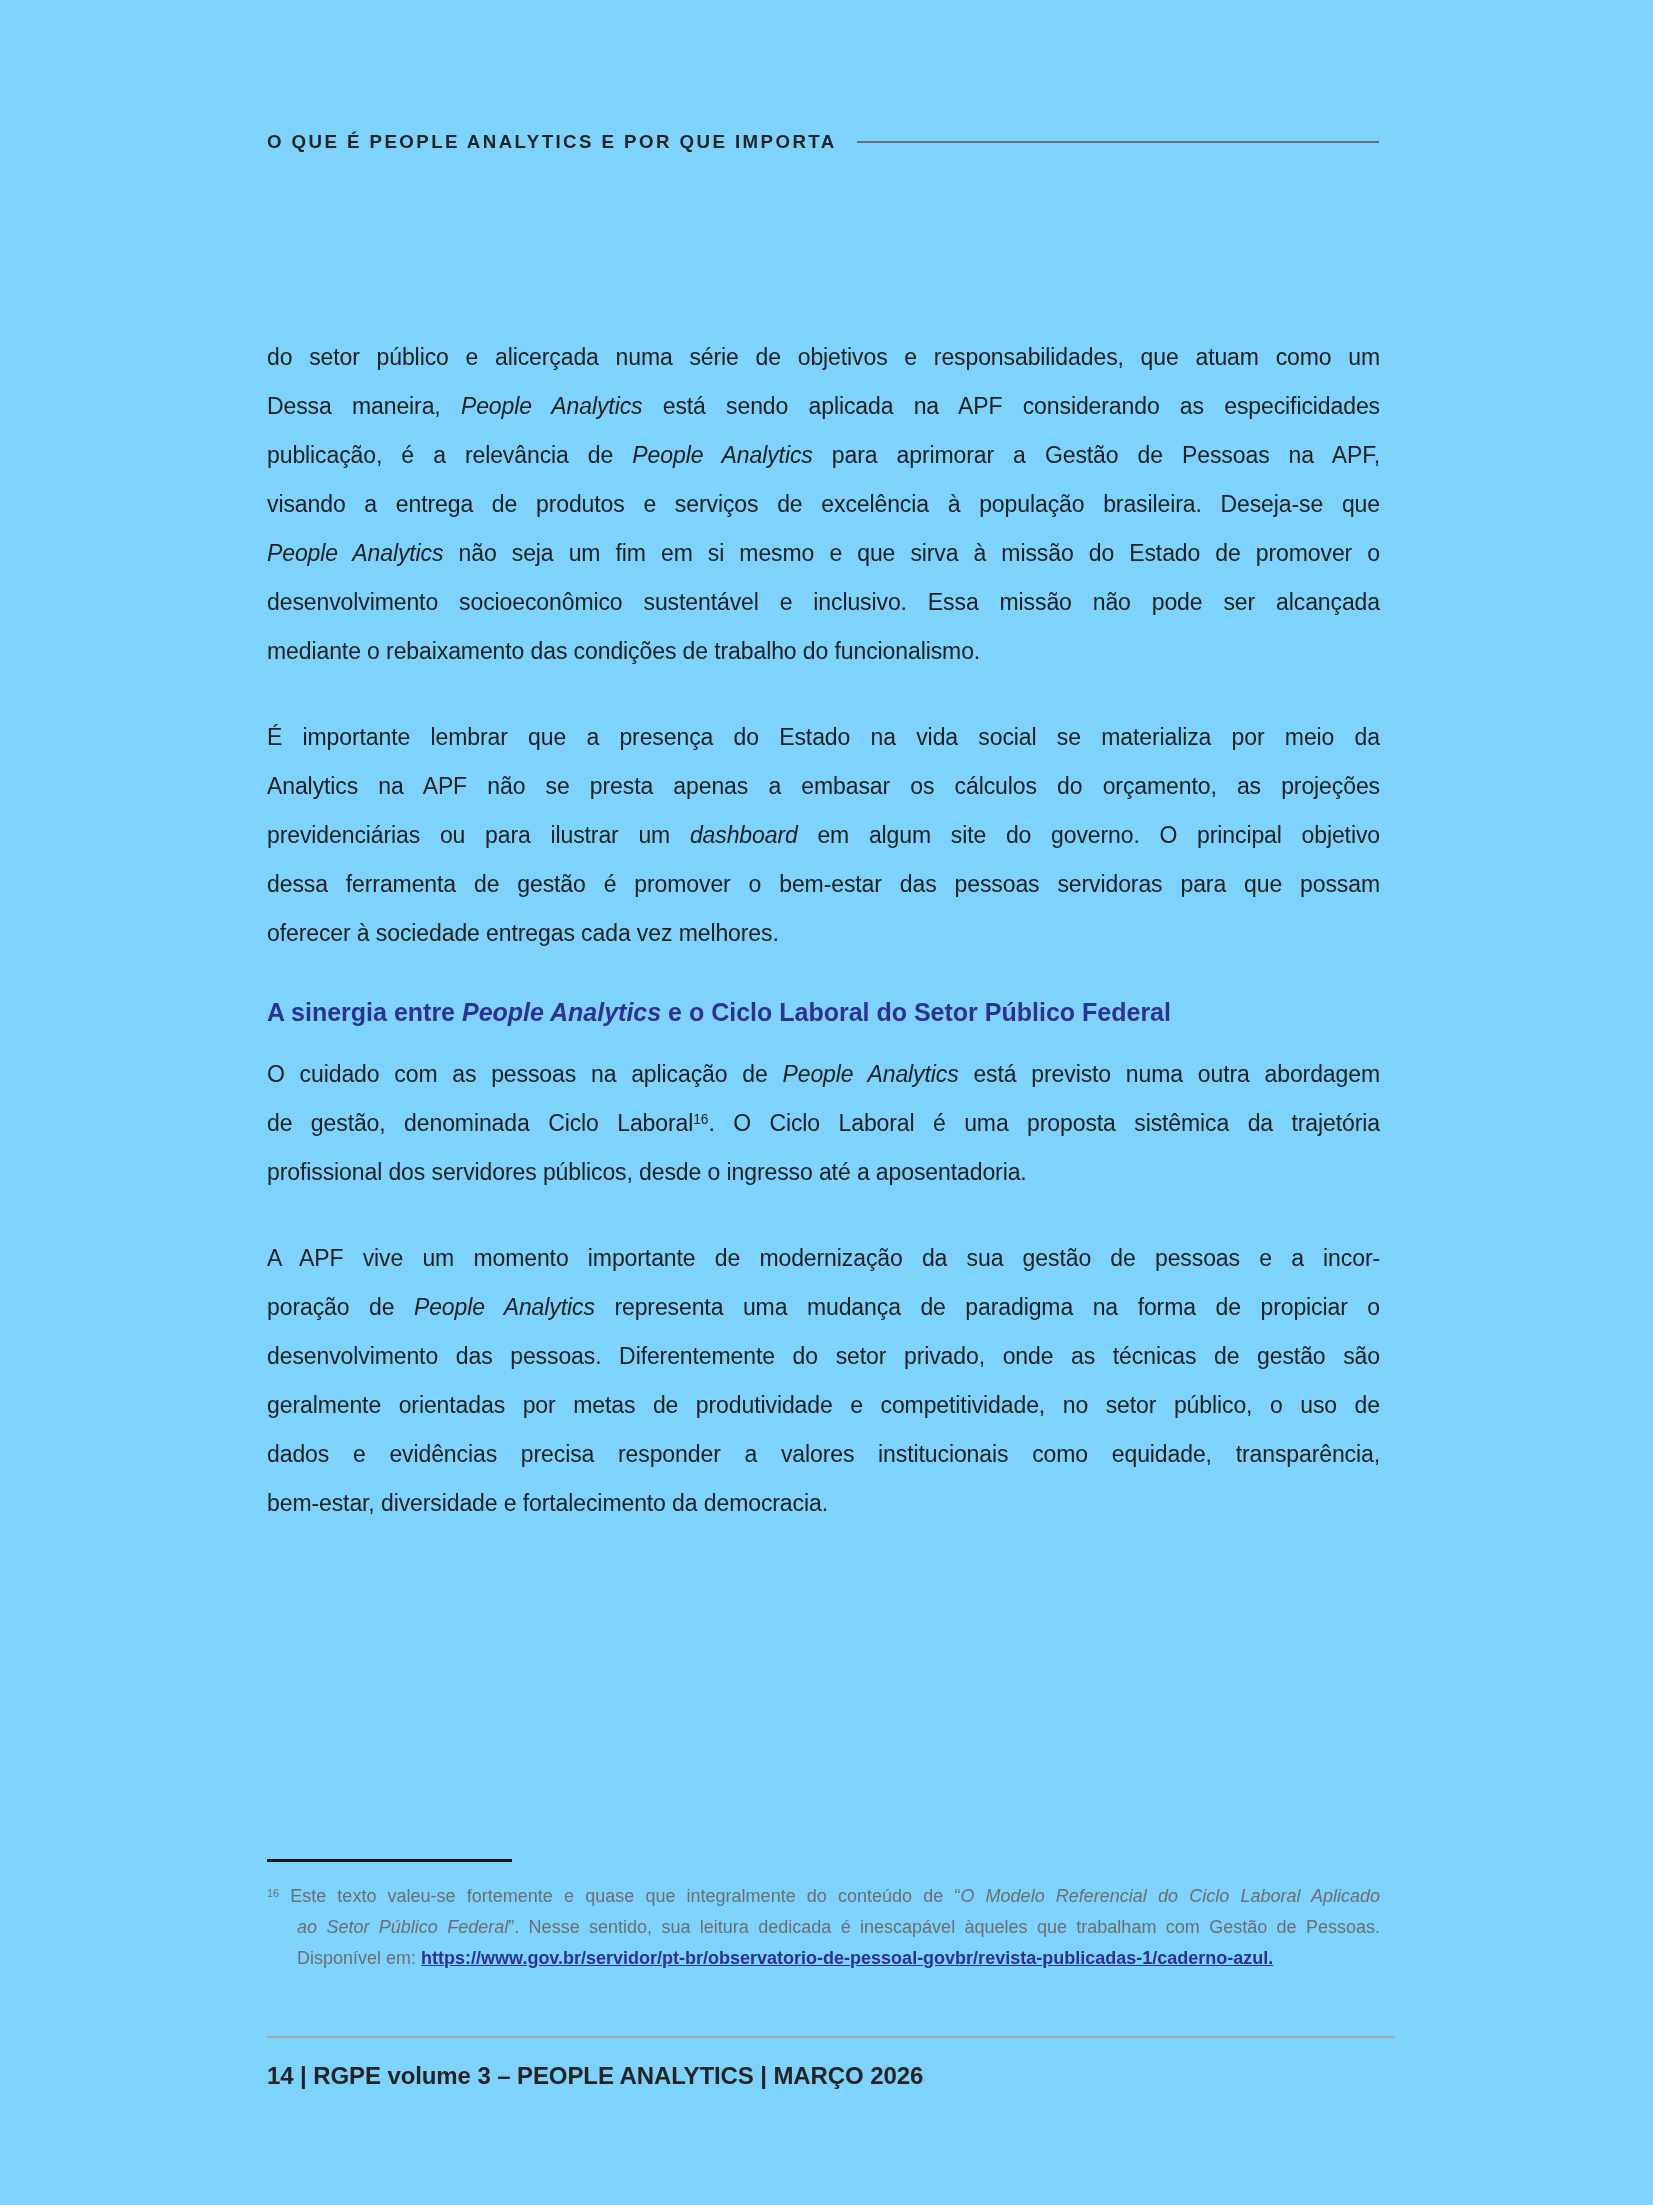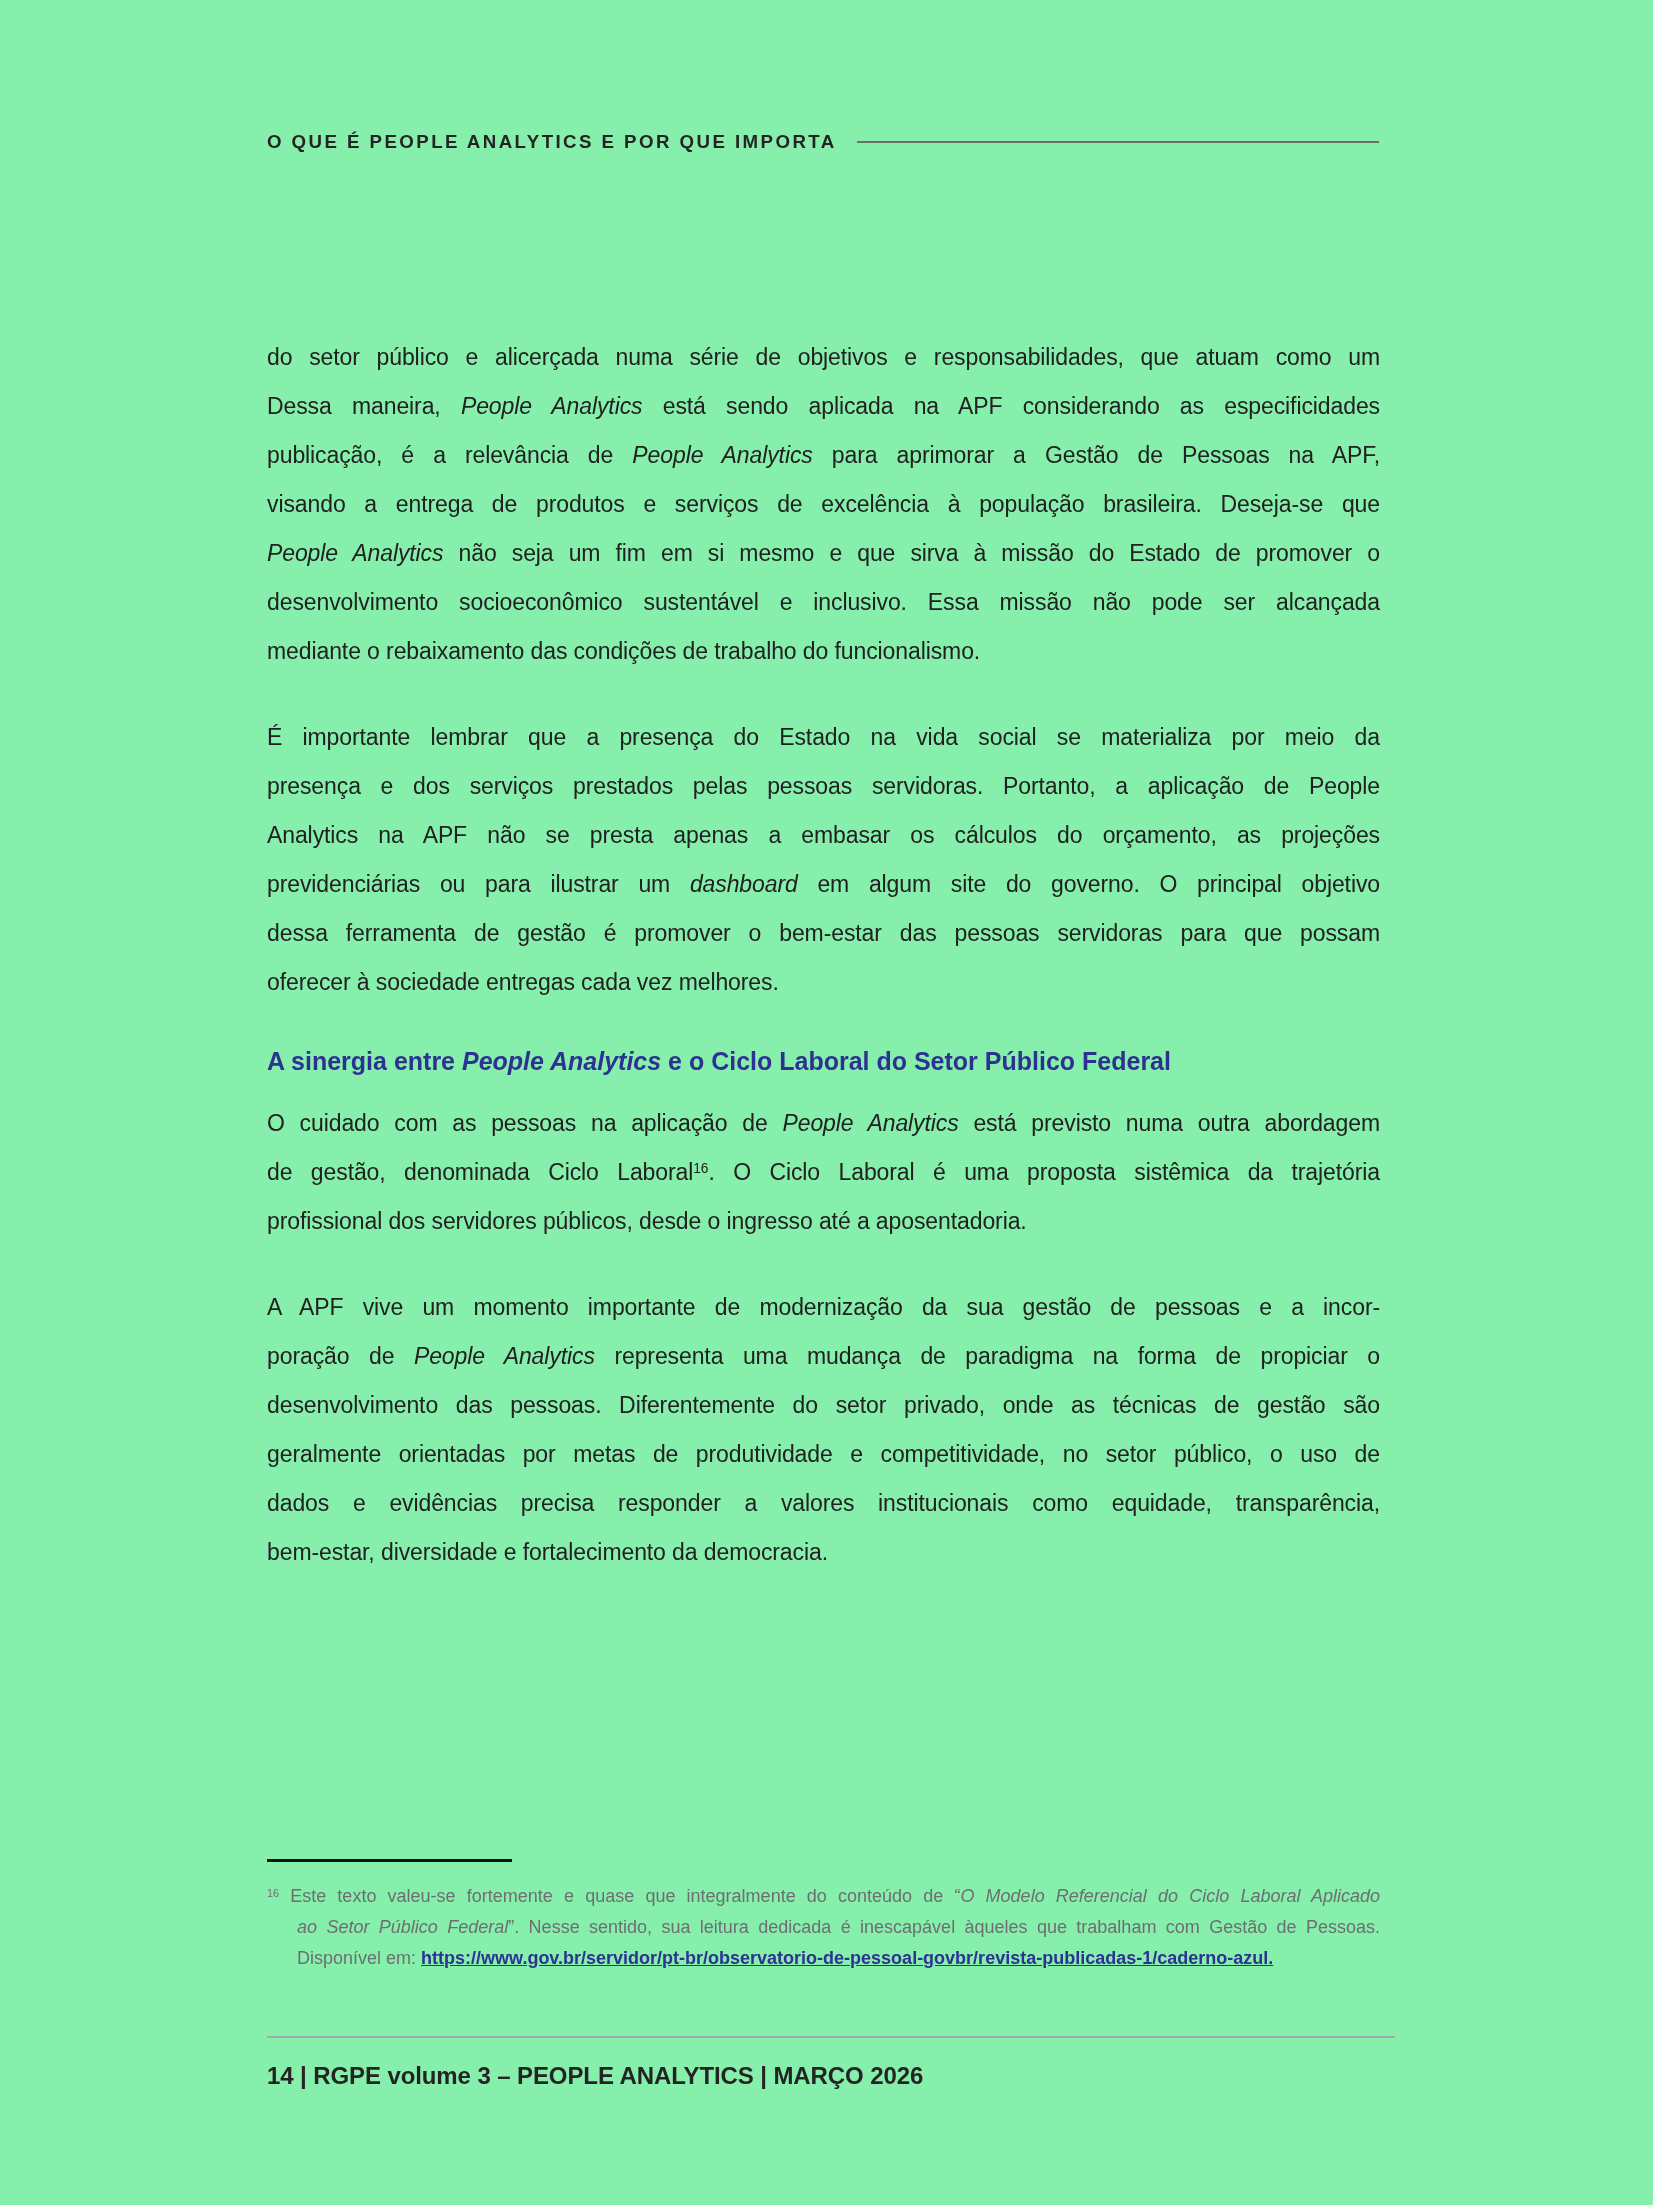--- a/index.html
+++ b/index.html
@@ -1,20 +1,20 @@
 <!DOCTYPE html>
 <html lang="pt" style="font-size:10.7px"><head>
 <meta charset="utf-8">
 <style>
   html,body{margin:0;padding:0;background:#ffffff;}
   .page{
     position:relative;
     width:1654px;
     height:2205px;
-    background:#86efac;
+    background:#7dd3fc;
     font-family:"Liberation Sans","DejaVu Sans",sans-serif;
     color:#212121;
     overflow:hidden;
   }
   
   .running-head{
     position:absolute;
     left:267px;
     top:131px;
     width:1112px;
@@ -133,21 +133,20 @@
           <div class="bl"><span>do setor público e alicerçada numa série de objetivos e responsabilidades, que atuam como um</span></div>
           <div class="bl"><span>Dessa maneira, </span><span class="it">People Analytics</span><span> está sendo aplicada na APF considerando as especificidades</span></div>
           <div class="bl"><span>publicação, é a relevância de </span><span class="it">People Analytics</span><span> para aprimorar a Gestão de Pessoas na APF,</span></div>
           <div class="bl"><span>visando a entrega de produtos e serviços de excelência à população brasileira. Deseja-se que</span></div>
           <div class="bl"><span class="it">People Analytics</span><span> não seja um fim em si mesmo e que sirva à missão do Estado de promover o</span></div>
           <div class="bl"><span>desenvolvimento socioeconômico sustentável e inclusivo. Essa missão não pode ser alcançada</span></div>
           <div class="bl last"><span>mediante o rebaixamento das condições de trabalho do funcionalismo.</span></div>
         </div>
         <div class="paragraph">
           <div class="bl"><span>É importante lembrar que a presença do Estado na vida social se materializa por meio da</span></div>
-          <div class="bl"><span>presença e dos serviços prestados pelas pessoas servidoras. Portanto, a aplicação de People</span></div>
           <div class="bl"><span>Analytics na APF não se presta apenas a embasar os cálculos do orçamento, as projeções</span></div>
           <div class="bl"><span>previdenciárias ou para ilustrar um </span><span class="it">dashboard</span><span> em algum site do governo. O principal objetivo</span></div>
           <div class="bl"><span>dessa ferramenta de gestão é promover o bem-estar das pessoas servidoras para que possam</span></div>
           <div class="bl last"><span>oferecer à sociedade entregas cada vez melhores.</span></div>
         </div>
         <h2 class="section-heading">
           <div class="hl last"><span>A sinergia entre </span><span class="it">People Analytics</span><span> e o Ciclo Laboral do Setor Público Federal</span></div>
         </h2>
         <div class="paragraph">
           <div class="bl"><span>O cuidado com as pessoas na aplicação de </span><span class="it">People Analytics</span><span> está previsto numa outra abordagem</span></div>

